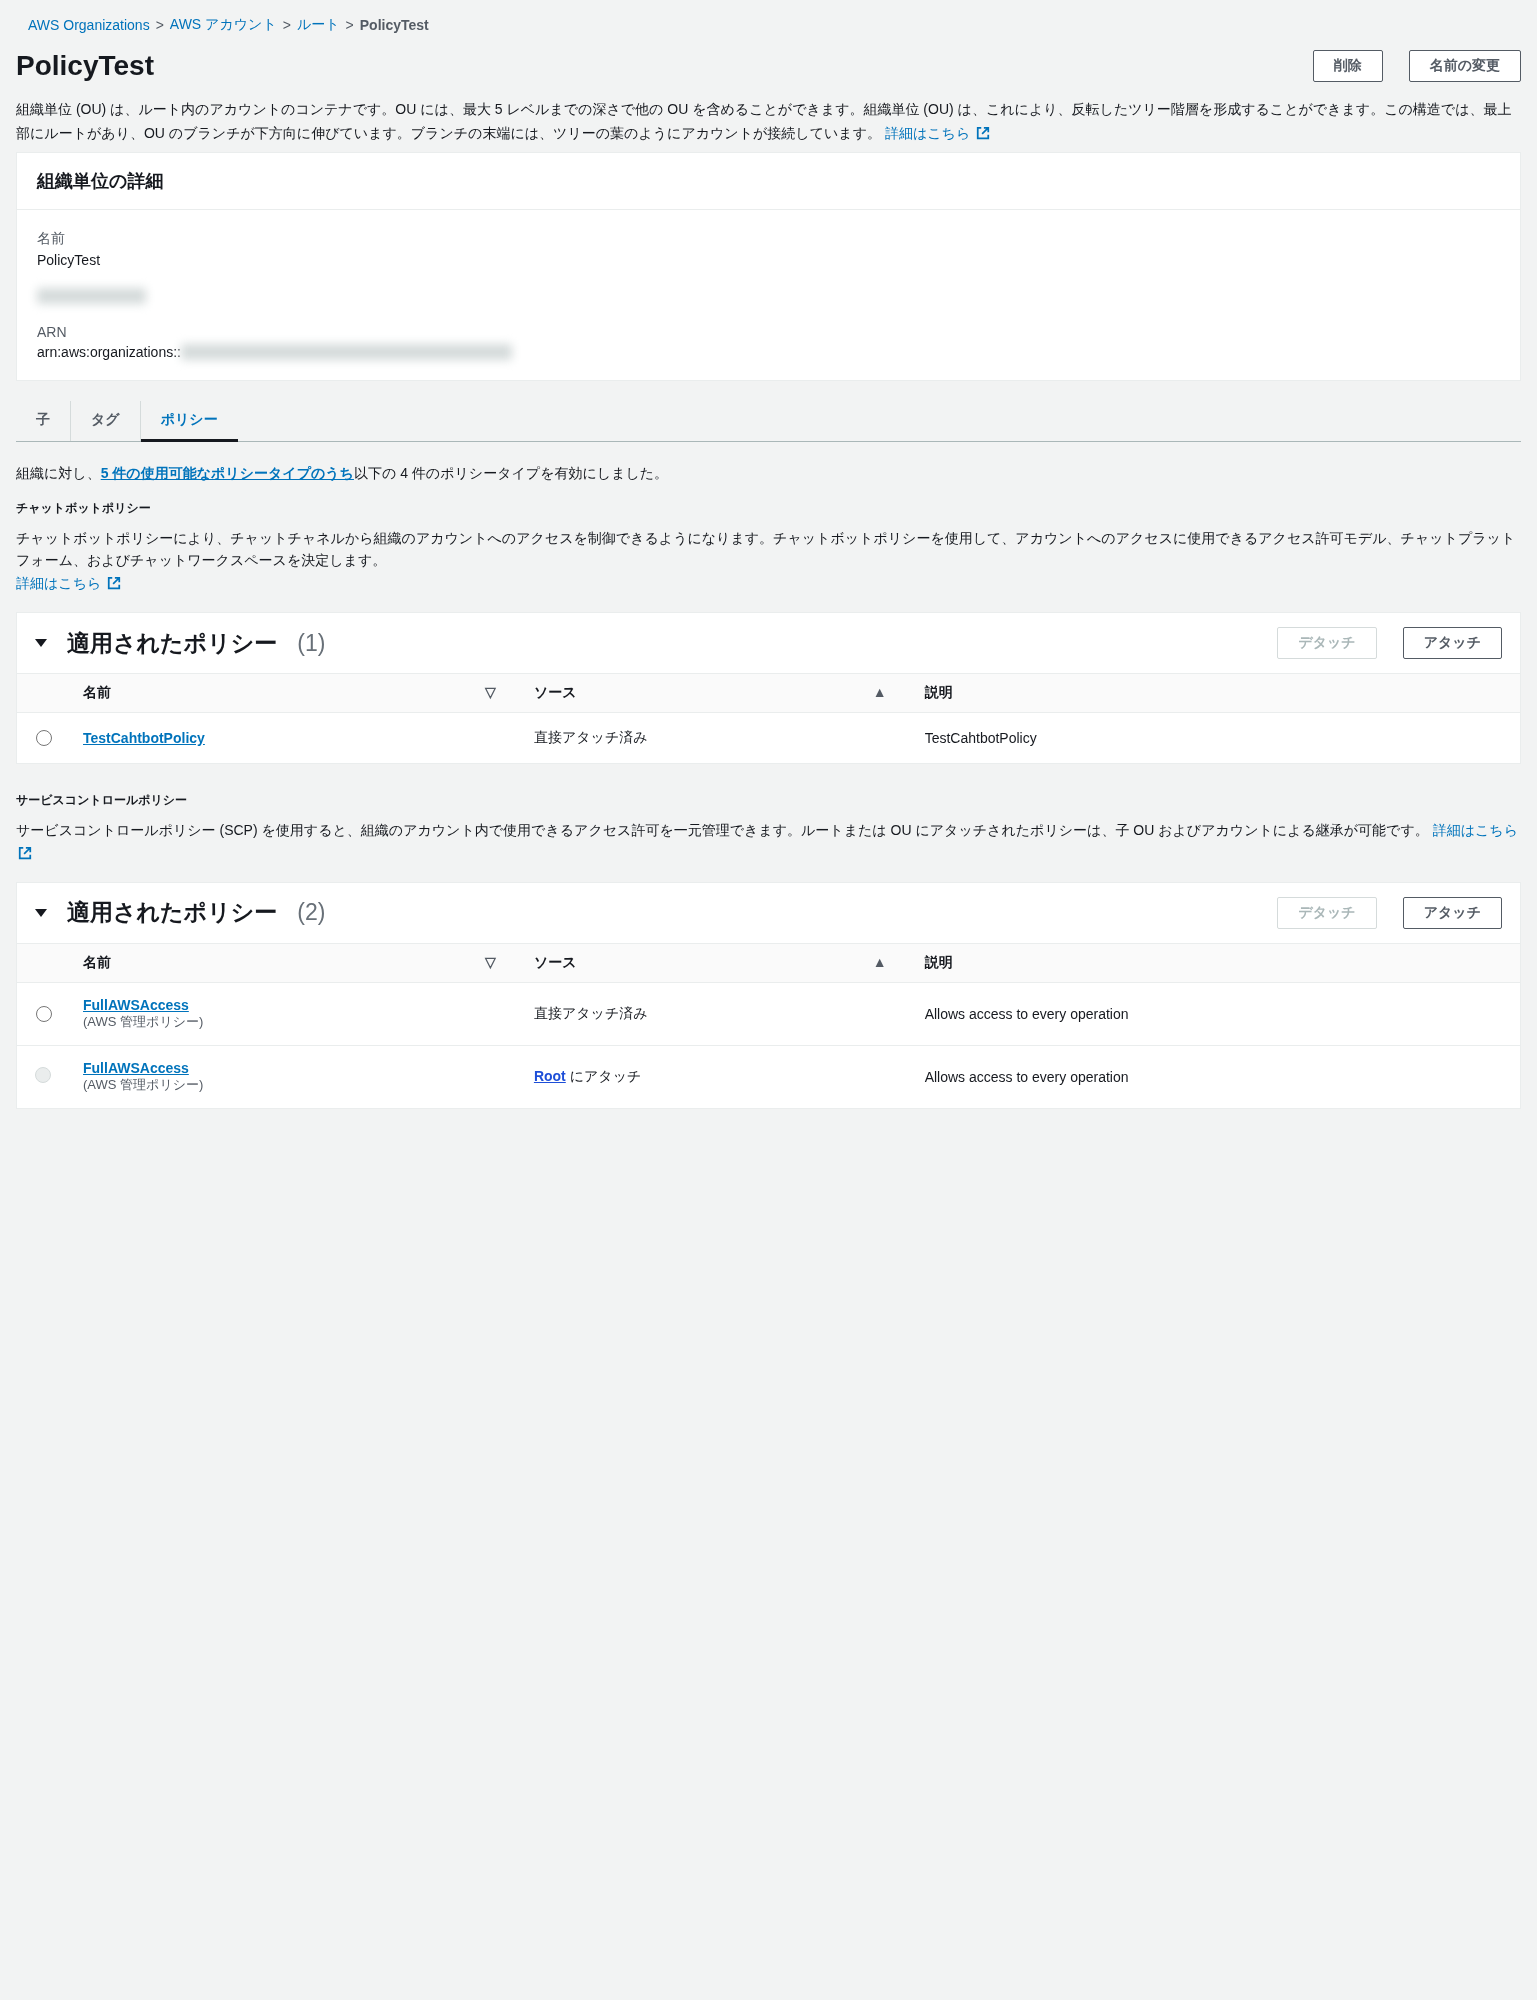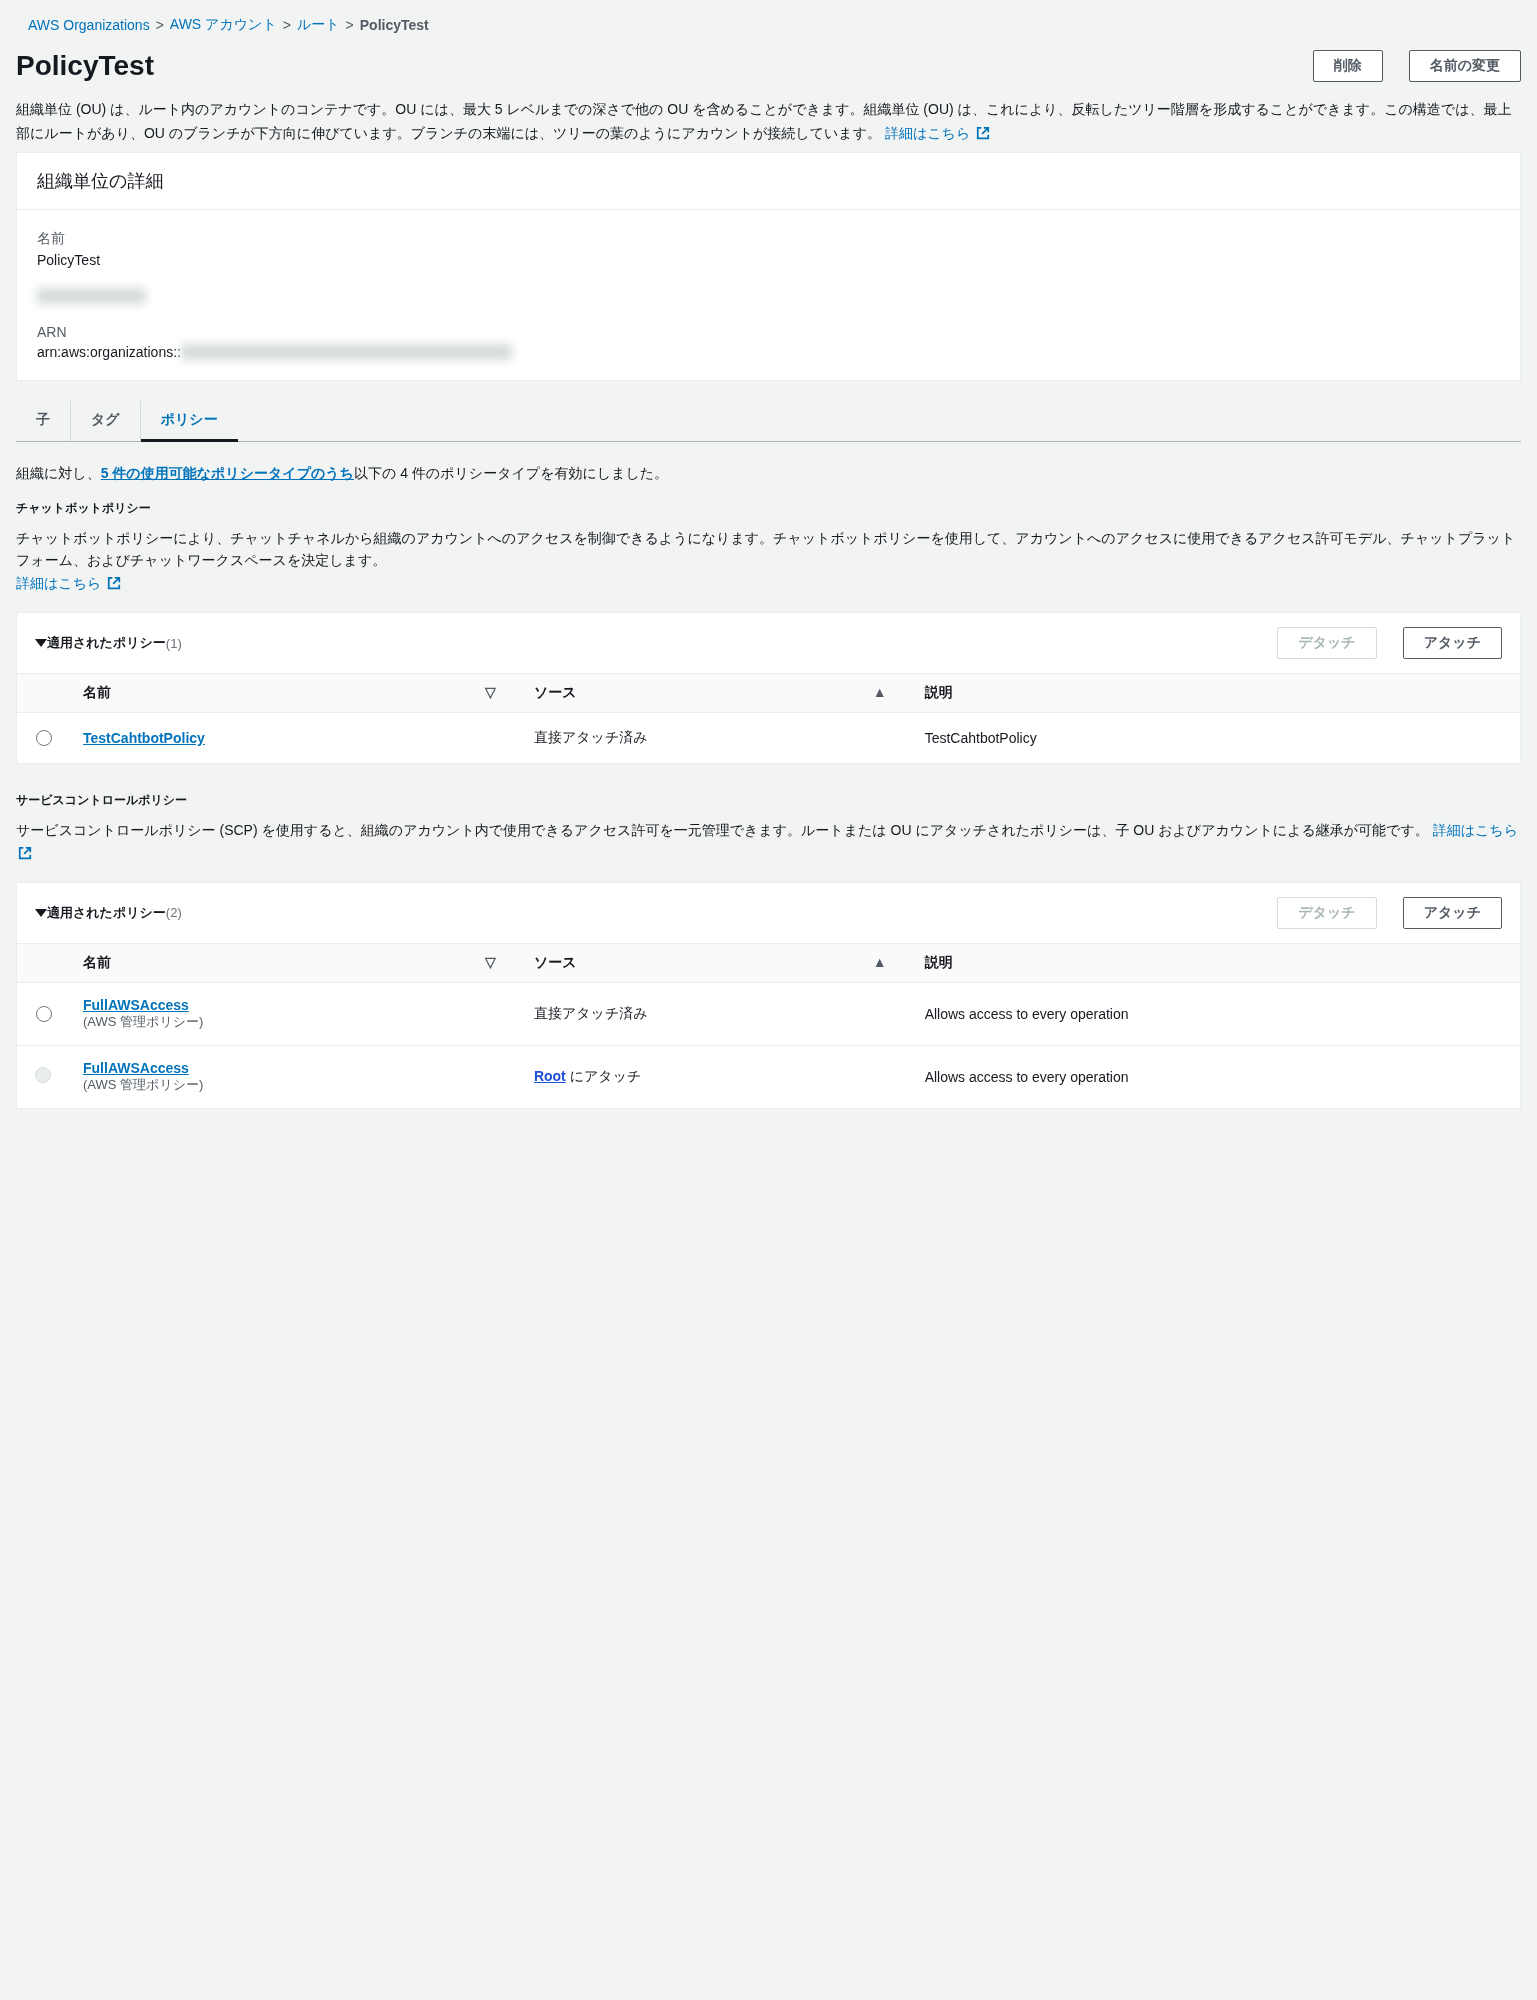--- a/index.html
+++ b/index.html
@@ -34,40 +34,40 @@
     color: #aab7b8;
     cursor: default;
   }
 
   .desc { font-size: 14px; line-height: 1.7; margin-bottom: 4px; }
   a.link { color: #0073bb; text-decoration: none; }
   .ext-icon { display: inline-block; vertical-align: -2px; margin-left: 2px; }
 
   .panel { background: #fff; border: 1px solid #eaeded; margin-bottom: 20px; }
   .panel-header { padding: 16px 20px 16px; border-bottom: 1px solid #eaeded; }
-  .panel-header h2 { margin: 0; font-size: 18px; font-weight: 400; }
+  .panel-header h2 { margin: 0; font-size: 18px; font-weight: 700; }
   .panel-body { padding: 20px; }
   .field { margin-bottom: 20px; }
   .field:last-child { margin-bottom: 0; }
   .field-label { color: #545b64; font-size: 14px; margin-bottom: 4px; }
   .field-value { font-size: 14px; }
   .blur { filter: blur(5px); background: #d5dbdb; color: transparent; display: inline-block; border-radius: 2px; user-select: none;}
 
   .tabs { display: flex; border-bottom: 1px solid #aab7b8; margin-bottom: 20px; }
   .tab { padding: 10px 20px; cursor: pointer; border-right: 1px solid #d5dbdb; color: #545b64; font-weight: 700; }
   .tab:last-child { border-right: none; }
   .tab.active { color: #0073bb; border-bottom: 3px solid #16191f; margin-bottom: -1px; }
 
   .section-intro { margin-bottom: 16px; line-height: 1.6;}
 
   h3.section-title { font-size: 12px; font-weight: 700; margin: 0 0 10px 0; }
 
   .table-panel { background: #fff; border: 1px solid #eaeded; margin-bottom: 28px; }
   .table-header { display: flex; justify-content: space-between; align-items: center; padding: 14px 18px; }
-  .table-header-title { display: flex; align-items: center; gap: 0; font-size: 13px; font-weight: 700; }
+  .table-header-title { display: flex; align-items: center; gap: 20px; font-size: 23px; font-weight: 700; }
   .caret { display:inline-block; width:0; height:0; border-left:6px solid transparent; border-right:6px solid transparent; border-top:8px solid #16191f; }
   .count { color: #687078; font-weight: 400; }
 
   table { width: 100%; border-collapse: collapse; }
   thead th { text-align: left; font-weight: 700; padding: 10px 14px; border-top: 1px solid #eaeded; border-bottom: 1px solid #eaeded; background: #fafafa; font-size: 14px; }
   thead th .sort { float: right; color: #545b64; margin-right: 10px;}
   tbody td { padding: 14px; border-bottom: 1px solid #eaeded; vertical-align: middle; font-size: 14px; }
   tbody tr:last-child td { border-bottom: none; }
   .radio-cell { width: 40px; text-align: center; }
   input[type=radio] { width: 16px; height: 16px; }

